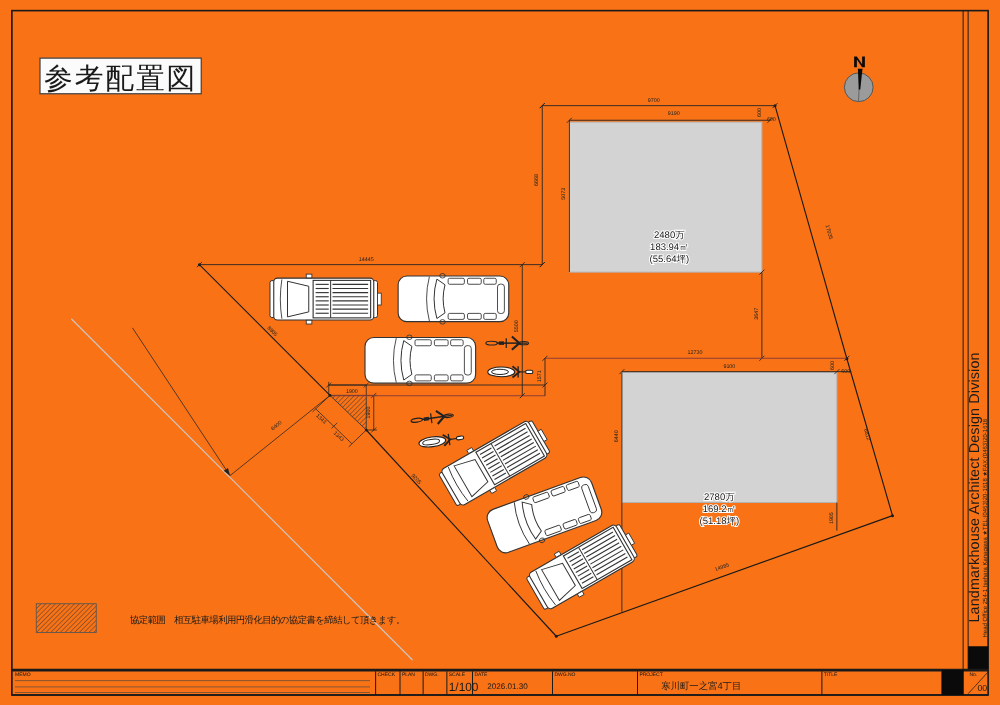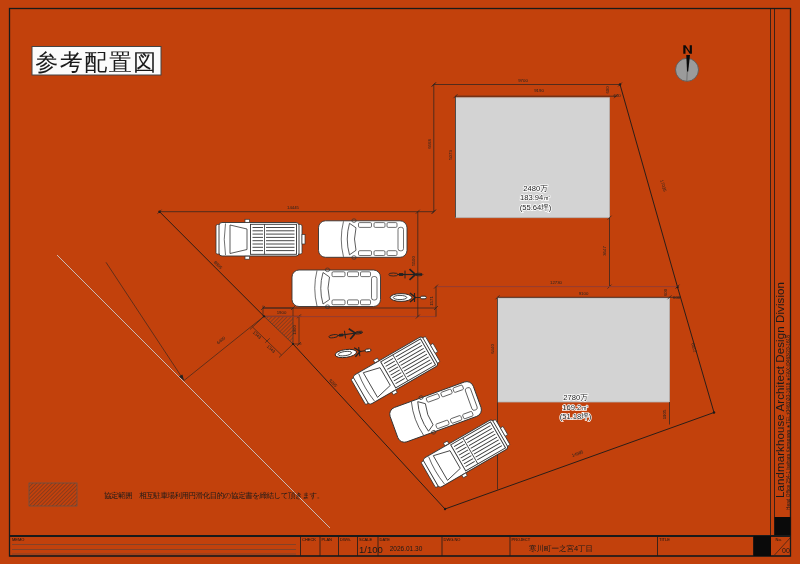--- a/index.html
+++ b/index.html
@@ -1,16 +1,16 @@
 <!DOCTYPE html>
 <html><head>
 <meta charset="utf-8">
 <style>
 html,body{margin:0;padding:0;background:#ffffff;}
-#page{position:relative;width:800px;height:564px;background:#c2410c;font-family:"Liberation Sans",sans-serif;}
+#page{position:relative;width:800px;height:564px;background:#f97316;font-family:"Liberation Sans",sans-serif;}
 svg{position:absolute;left:0;top:0;}
 text{font-family:"Liberation Sans",sans-serif;fill:#1a1a1a;}
 .dim{font-size:4.3px;fill:#222;}
 .lbl{font-size:4px;fill:#111;}
 </style>
 </head>
 <body>
 <div id="page">
 <svg width="800" height="564" viewBox="0 0 800 564">
 <defs>

